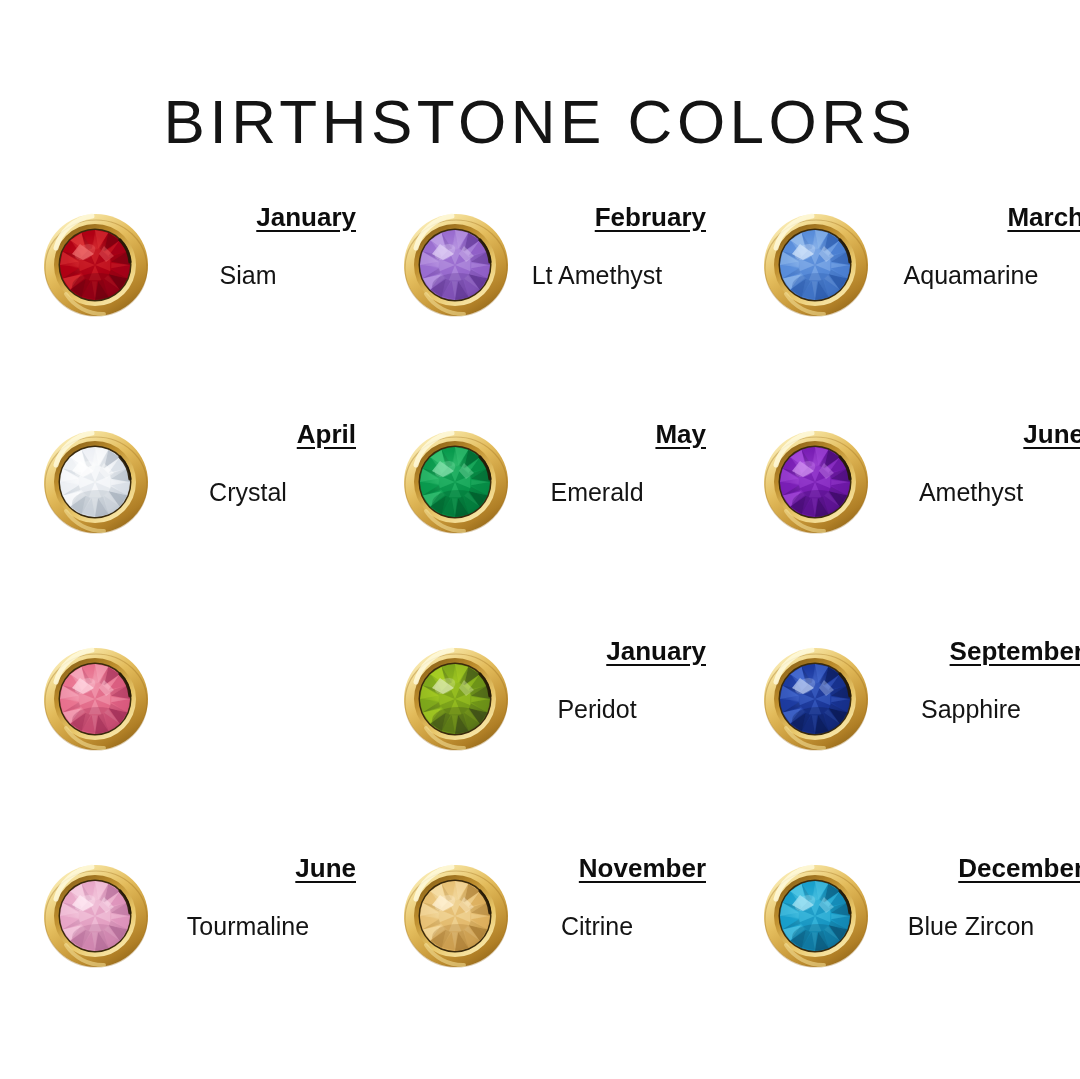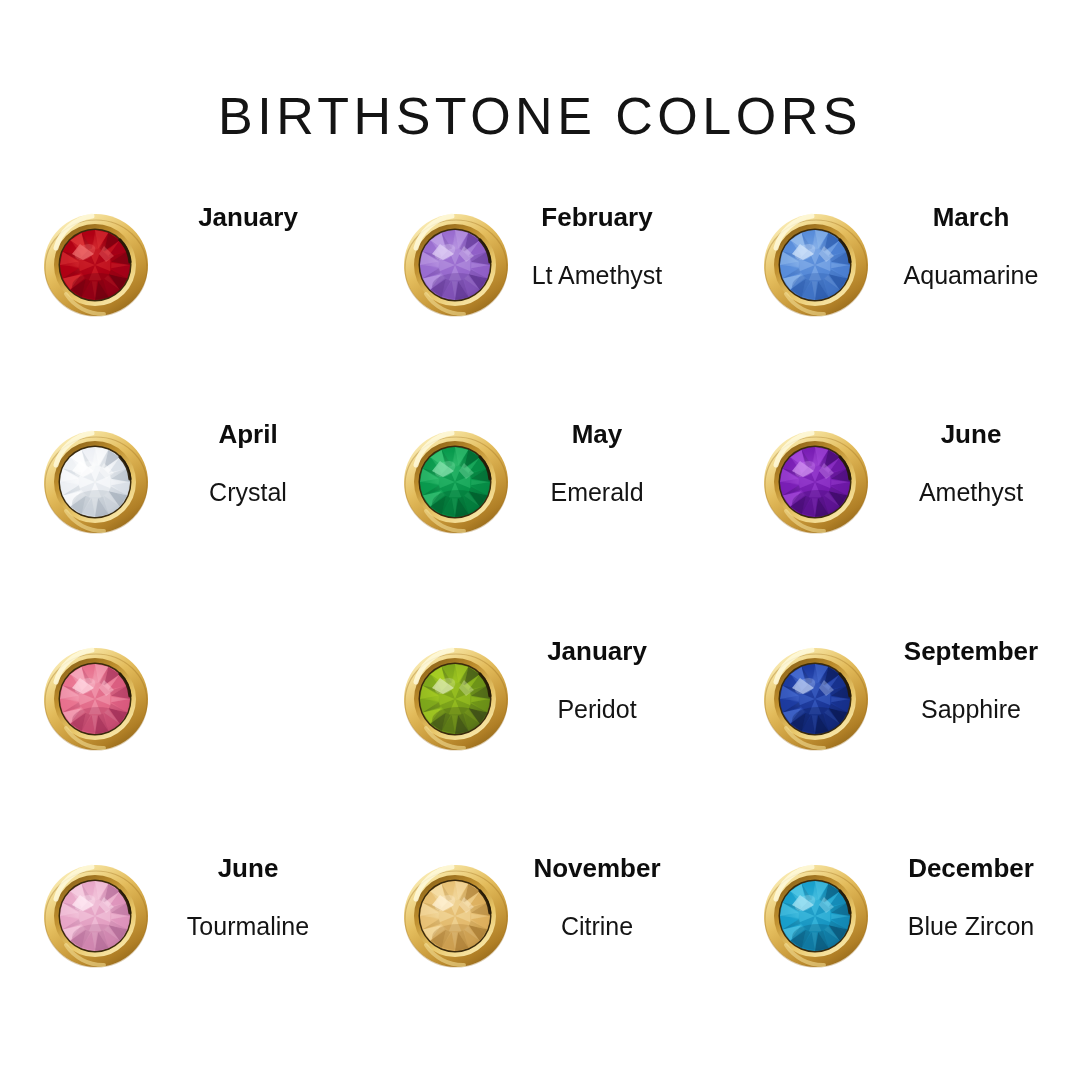--- a/index.html
+++ b/index.html
@@ -22,21 +22,21 @@
     position: relative;
     background: #ffffff;
   }
   #title {
     position: absolute;
     top: 86px;
     left: 0;
     width: 1080px;
     text-align: center;
     font-family: "Liberation Sans", sans-serif;
-    font-size: 52px;
+    font-size: 62px;
     font-weight: 400;
     letter-spacing: 4.5px;
     color: #141414;
     white-space: nowrap;
   }
   #grid {
     position: absolute;
     top: 196px;
     left: 0;
     width: 1080px;
@@ -63,22 +63,23 @@
     position: absolute;
     left: 148px;
     top: 6px;
     width: 212px;
   }
   .month {
     font-family: "Liberation Sans", sans-serif;
     font-size: 26px;
     font-weight: bold;
     color: #0d0d0d;
+    text-decoration: underline;
     text-underline-offset: 4px;
-    text-align: center;
+    text-align: right;
     line-height: 30px;
     white-space: nowrap;
   }
   .stone {
     margin-top: 29px;
     font-family: "Liberation Sans", sans-serif;
     font-size: 25px;
     font-weight: 400;
     color: #141414;
     text-align: center;
@@ -178,20 +179,21 @@
               <ellipse cx="43" cy="42" rx="11" ry="7" fill="#f07070" opacity="0.30" transform="rotate(-28 43 42)"></ellipse>
               <ellipse cx="56" cy="76" rx="26" ry="13" fill="#6b000f" opacity="0.30"></ellipse>
             </g>
             <path d="M 78 30 A 36 36 0 0 1 88 52" fill="none" stroke="#241806" stroke-width="3.2" stroke-linecap="round" opacity="0.9"></path>
             <path d="M 14 38 A 44 44 0 0 1 50 6" fill="none" stroke="#fffbe0" stroke-width="5" stroke-linecap="round" opacity="0.80"></path>
             <path d="M 24 84 A 44 44 0 0 0 62 104" fill="none" stroke="#f6e49c" stroke-width="4" stroke-linecap="round" opacity="0.55"></path>
           </svg>
         </div>
         <div class="text-block">
           <div class="month">January</div>
+          <div class="stone">Siam</div>
         </div>
       </div>
       <div class="cell col1">
         <div class="gem-wrap">
           <svg viewBox="0 0 108 108" width="108" height="108">
             <defs>
               <linearGradient id="gold1" x1="0.15" y1="0" x2="0.8" y2="1">
                 <stop offset="0%" stop-color="#fdf3c8"></stop>
                 <stop offset="18%" stop-color="#f3dd95"></stop>
                 <stop offset="42%" stop-color="#e3bc5c"></stop>

